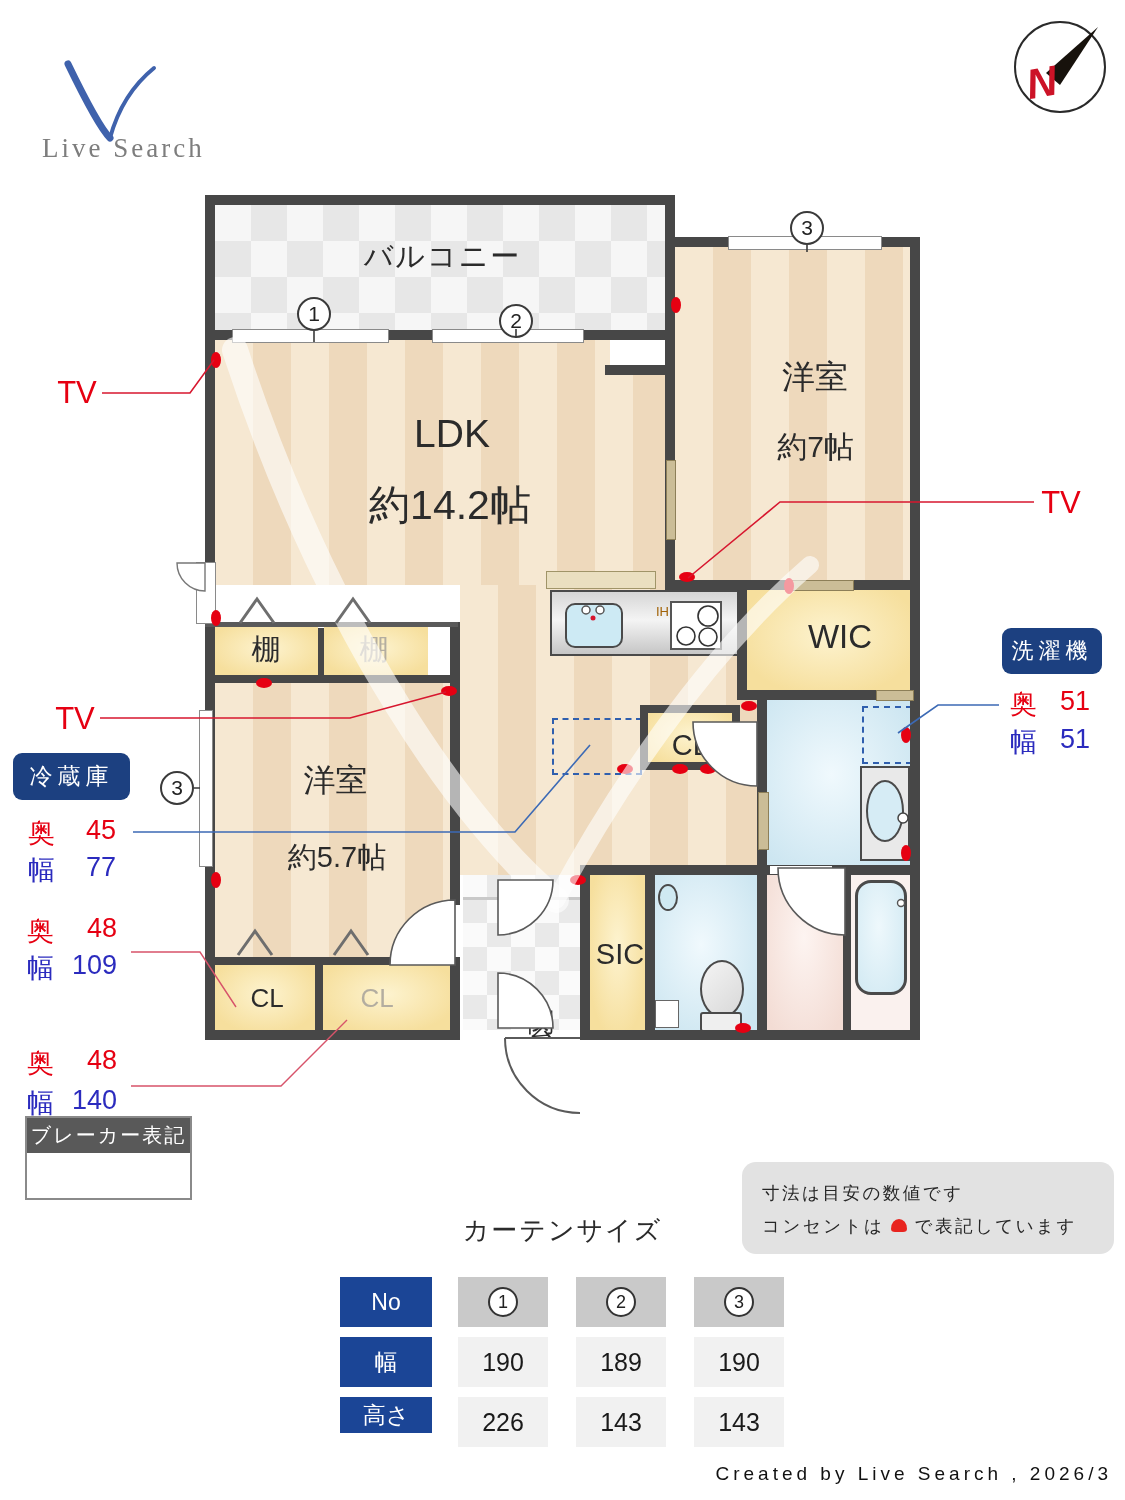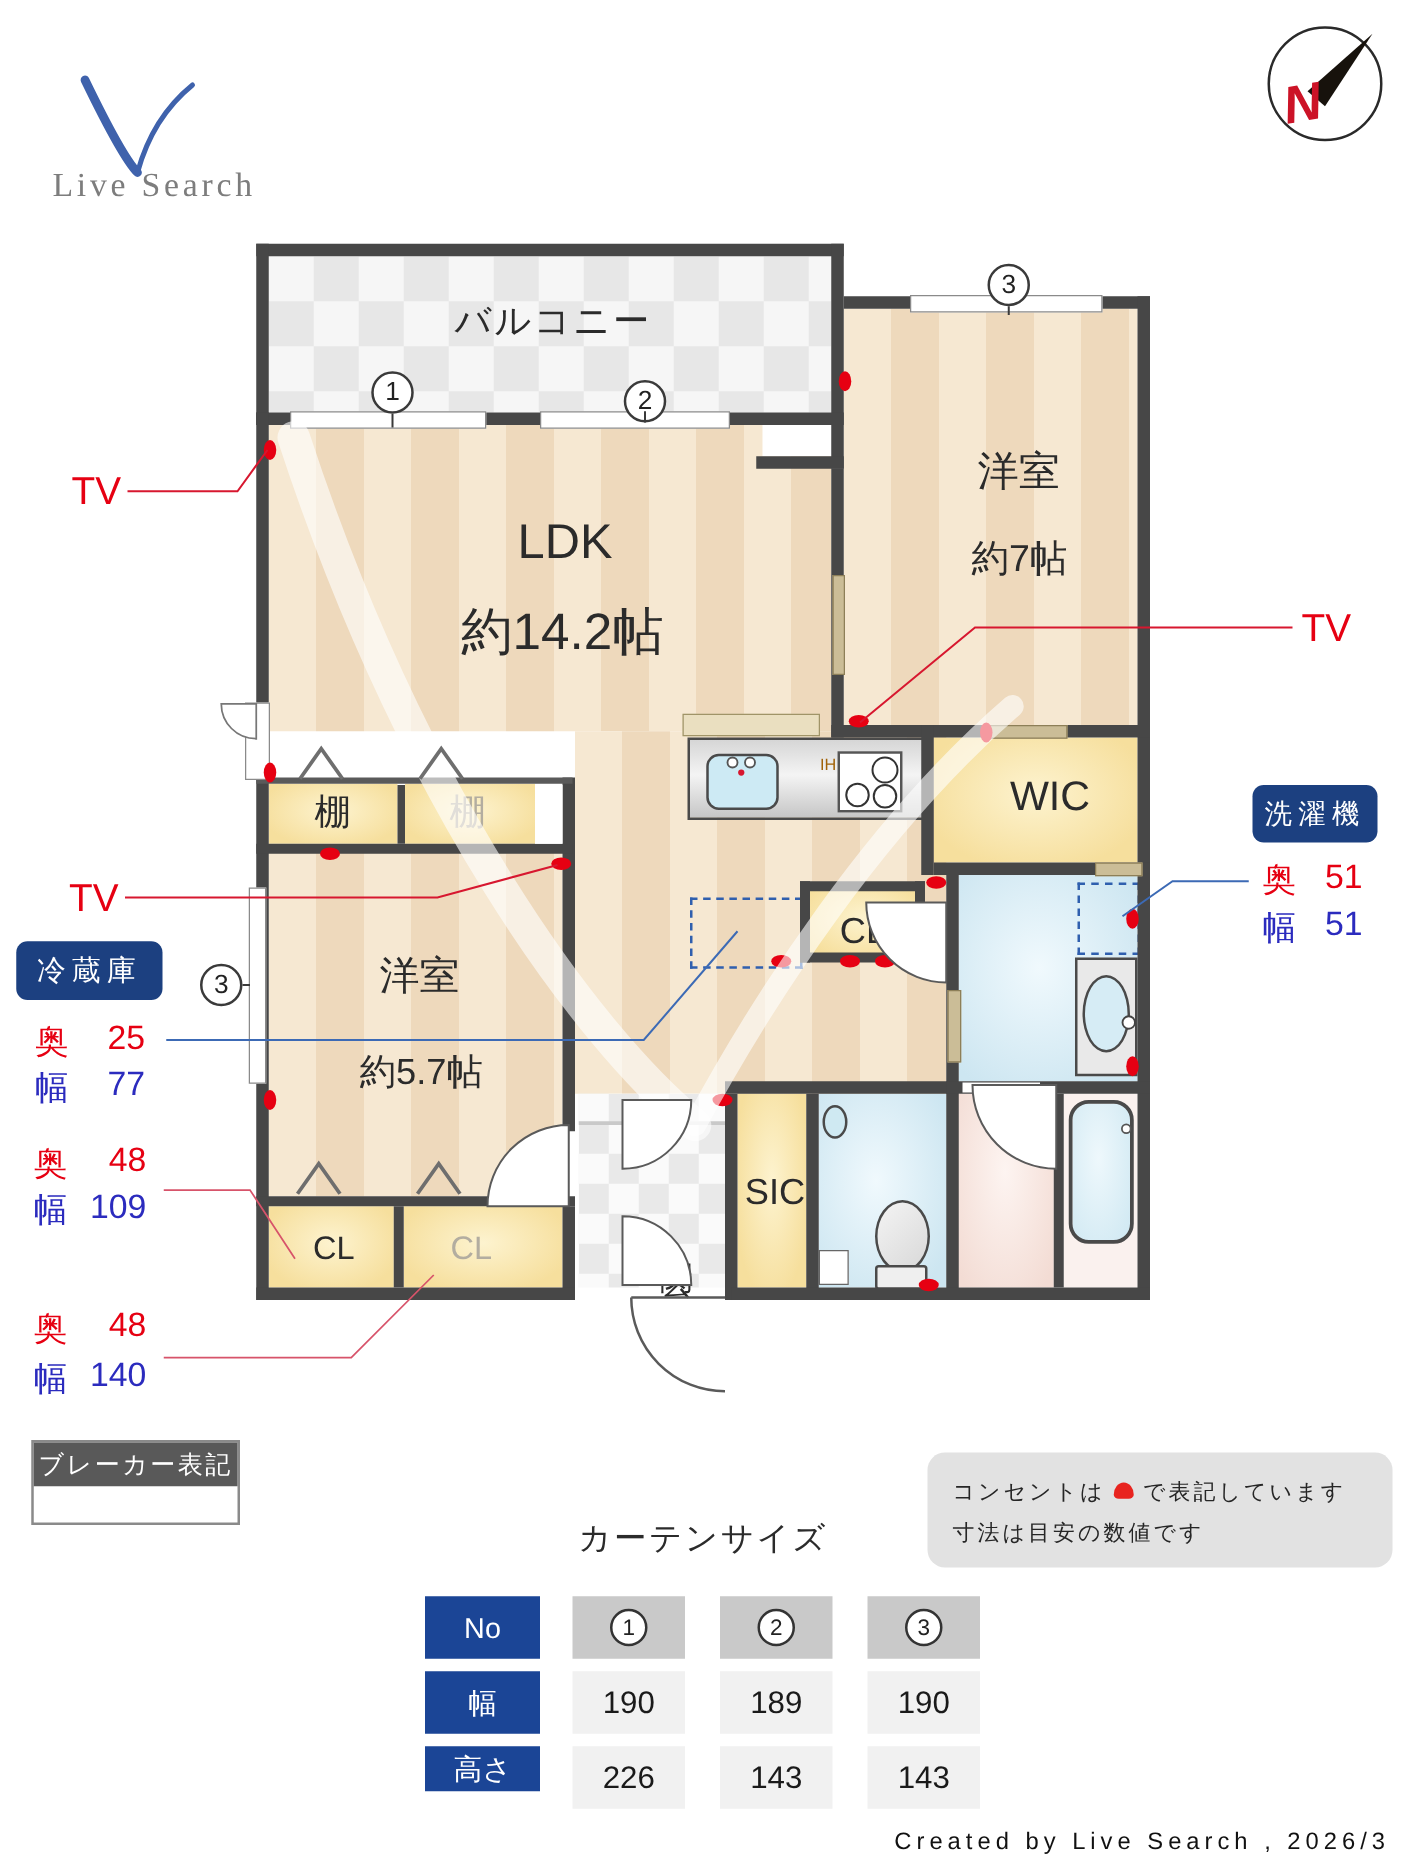--- a/index.html
+++ b/index.html
@@ -193,21 +193,21 @@
   <div class="marker" style="left:790px;top:211px">3</div>
   <div class="marker" style="left:160px;top:771px">3</div>
 
   <div class="lbl redtxt" style="left:52px;top:376px;width:50px;height:34px;font-size:31px">TV</div>
   <div class="lbl redtxt" style="left:50px;top:702px;width:50px;height:34px;font-size:31px">TV</div>
   <div class="lbl redtxt" style="left:1036px;top:486px;width:50px;height:34px;font-size:31px">TV</div>
 
   <div class="badge" style="left:13px;top:753px;width:117px;height:47px;font-size:23px">冷蔵庫</div>
   <div class="dimrow" style="left:28px;top:815px;width:88px">
     <span class="kred">奥</span>
-    <span class="kred">25</span>
+    <span class="kred">45</span>
   </div>
   <div class="dimrow" style="left:28px;top:852px;width:88px">
     <span class="kblue">幅</span>
     <span class="kblue">77</span>
   </div>
 
   <div class="dimrow" style="left:27px;top:913px;width:90px">
     <span class="kred">奥</span>
     <span class="kred">48</span>
   </div>
@@ -269,33 +269,33 @@
     <circle cx="586" cy="610" r="4" fill="#fff" stroke="#555" stroke-width="1.5"></circle>
     <circle cx="600" cy="610" r="4" fill="#fff" stroke="#555" stroke-width="1.5"></circle>
     <circle cx="593" cy="618" r="2.5" fill="#d7172f"></circle>
     <circle cx="708" cy="616" r="10" fill="#fff" stroke="#333" stroke-width="1.6"></circle>
     <circle cx="686" cy="636" r="9" fill="#fff" stroke="#333" stroke-width="1.6"></circle>
     <circle cx="708" cy="637" r="9" fill="#fff" stroke="#333" stroke-width="1.6"></circle>
     <circle cx="903" cy="818" r="5" fill="#fff" stroke="#444" stroke-width="1.5"></circle>
     <circle cx="901" cy="903" r="3.5" fill="#fff" stroke="#555" stroke-width="1.4"></circle>
   </svg>
 
-  <div class="breaker" style="left:25px;top:1152px;width:167px;height:68px">
+  <div class="breaker" style="left:25px;top:1116px;width:167px;height:84px">
     <div class="breaker-head">ブレーカー表記</div>
   </div>
 
   <div class="notebox" style="left:742px;top:1162px;width:372px;height:92px">
+    <div class="noteline">
+      <span>寸法は目安の数値です</span>
+    </div>
     <div class="noteline">
       <span>コンセントは</span>
         <span class="cone"></span>
         <span>で表記しています</span>
     </div>
-    <div class="noteline">
-      <span>寸法は目安の数値です</span>
-    </div>
   </div>
 
   <div class="lbl" style="left:450px;top:1213px;width:225px;height:34px;font-size:26px;letter-spacing:2px">カーテンサイズ</div>
 
   <div class="tbl-head" style="left:340px;top:1277px;width:92px;height:50px">No</div>
   <div class="tbl-head" style="left:340px;top:1337px;width:92px;height:50px">幅</div>
   <div class="tbl-head" style="left:340px;top:1397px;width:92px;height:36px">高さ</div>
 
   <div class="tbl-cell tbl-colhead" style="left:458px;top:1277px;width:90px;height:50px">
     <span class="circle-sm">1</span>

